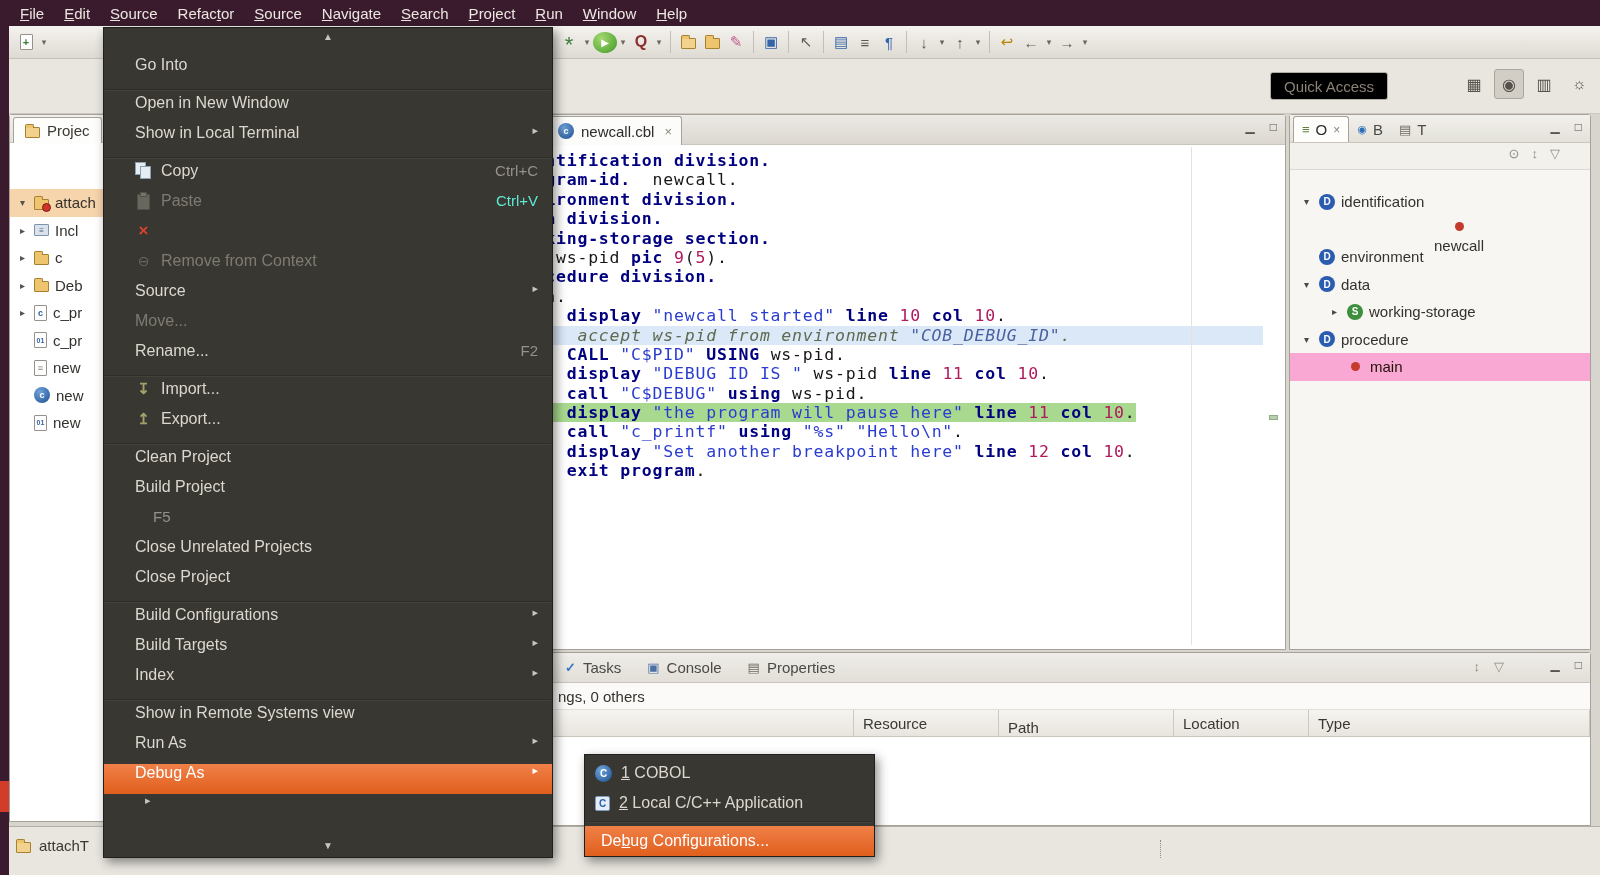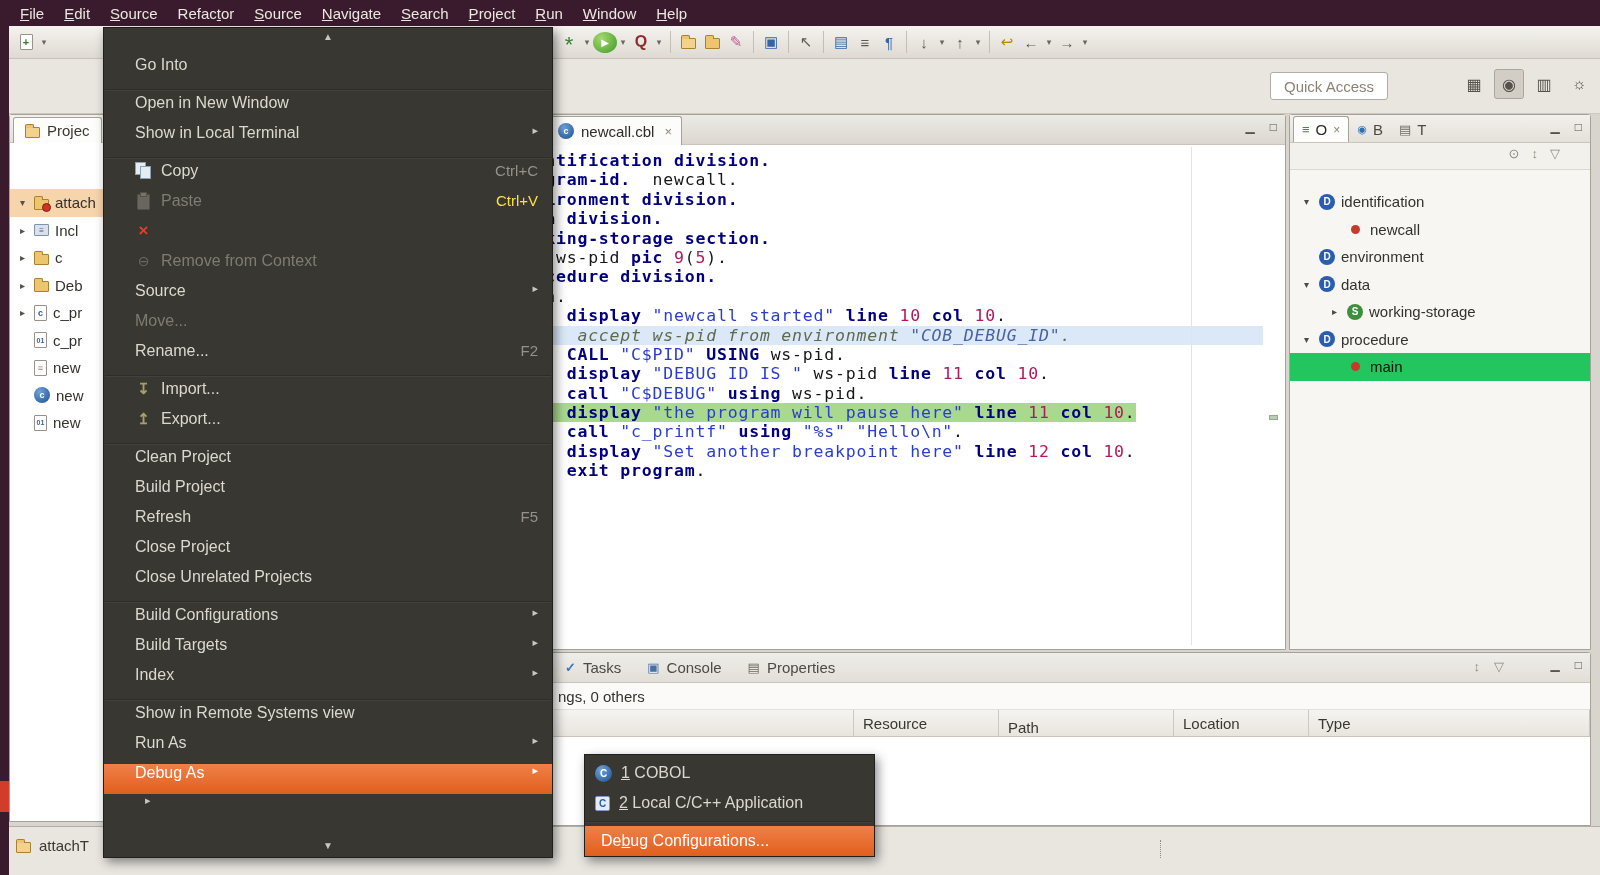--- a/index.html
+++ b/index.html
@@ -23,21 +23,21 @@
   .tbtn{min-width:24px;height:26px;display:inline-flex;align-items:center;justify-content:center;font-size:15px;color:#5d5a54;border-radius:3px}
   .tbdd{min-width:12px;font-size:9px;color:#6b6760}
   .tbsep{width:1px;height:22px;background:#c3bfb7;margin:0 5px;display:inline-block}
   .tb-star{color:#3e7d3a;font-size:22px;line-height:10px;padding-top:6px}
   .tb-run{width:21px;height:21px;border-radius:50%;background:radial-gradient(circle at 35% 30%,#a5d86e,#3f9a28);color:#fff;font-size:10px}
   .tb-q{color:#8a2f2f;font-weight:bold;font-size:16px}
   .tb-pink{color:#c05a8e}
   .tb-blue{color:#3565a8}
   .tb-gold{color:#b8860b}
   .toolbar2{left:9px;top:59px;width:1591px;height:55px;background:#e9e6e0;border-bottom:1px solid #cdc9c1}
-  .quick-access{position:absolute;right:212px;top:13px;height:28px;padding:5px 13px;background:#ffffff;border:1px solid #b1ada5;border-radius:3px;color:#8b8276;font-size:15px}
+  .quick-access{position:absolute;right:212px;top:13px;height:28px;padding:5px 13px;background:#000000;border:1px solid #b1ada5;border-radius:3px;color:#8b8276;font-size:15px}
   .persp{position:absolute;right:6px;top:10px;display:flex;gap:5px;align-items:center}
   .pbtn{width:30px;height:30px;display:inline-flex;align-items:center;justify-content:center;font-size:16px;color:#55524c}
   .pbtn.pressed{background:#d2cec6;border:1px solid #aaa69e;border-radius:3px}
 
   
   .ic{display:inline-flex;align-items:center;justify-content:center;flex:none}
   .ic-folder{width:15px;height:11px;background:#eec46f;border:1px solid #a8812f;border-radius:1px;position:relative;margin-top:3px}
   .ic-folder::before{content:"";position:absolute;left:-1px;top:-4px;width:7px;height:3px;background:#eec46f;border:1px solid #a8812f;border-bottom:none;border-radius:2px 2px 0 0}
   .ic-folder.open{background:#f3d28e}
   .ic-proj::after{content:"";position:absolute;right:-3px;bottom:-3px;width:7px;height:7px;border-radius:50%;background:#cd3529;border:1px solid #7e1d14}
@@ -93,21 +93,21 @@
   .oheader{height:28px;background:linear-gradient(#f2f0ec,#e4e1da);border-bottom:1px solid #c9c5bd;position:relative;display:flex;align-items:flex-end;padding-left:3px}
   .otab{display:inline-flex;align-items:center;gap:6px;height:26px;padding:0 8px;color:#4c4a45;font-size:15px}
   .otab.sel{background:#fdfdfb;border:1px solid #a6a29a;border-bottom:none;border-radius:3px 3px 0 0;color:#2e2c28}
   .oclose{color:#8a8578;font-size:12px}
   .otools{height:27px;background:#f3f1ec;border-bottom:1px solid #ddd9d2;position:relative}
   .otool-box{position:absolute;right:30px;top:3px;display:flex;gap:12px}
   .otool{color:#8d897f;font-size:13px}
   .otree{padding-top:18px}
   .orow{height:27.5px;display:flex;align-items:center;font-size:15px;color:#34322d;gap:6px}
   .orow .exp{width:13px;text-align:center;font-size:10px;color:#4c4a44}
-  .orow.sel{background:#22c55e;color:#201107}
+  .orow.sel{background:#f9a8d4;color:#201107}
 
   
   .bottom{left:302px;top:652px;width:1289px;height:174px;background:#fff;border:1px solid #a6a29a;border-radius:3px 3px 0 0}
   .btabbar{height:30px;background:linear-gradient(#efede9,#e2dfd8);border-bottom:1px solid #c9c5bd;position:relative;display:flex;align-items:center;padding-left:252px;gap:6px}
   .btab{display:inline-flex;align-items:center;gap:7px;padding:4px 10px;font-size:15px;color:#4c4a45}
   .btool-box{position:absolute;right:86px;top:6px;display:flex;gap:14px}
   .bsummary{height:27px;display:flex;align-items:center;padding-left:255px;font-size:15px;color:#34322d;background:#fbfaf8;border-bottom:1px solid #e3e0da}
   .bheader{height:27px;display:flex;background:linear-gradient(#f6f4f0,#e8e5df);border-bottom:1px solid #c9c5bd}
   .bcol{border-right:1px solid #cdc9c2;display:flex;align-items:center;padding-left:9px;font-size:15px;color:#3a3833}
   .brow{height:25px;display:flex;align-items:center;padding-left:255px;font-size:15px;color:#3a3833}
@@ -120,21 +120,21 @@
   
   .ctxmenu{left:103px;top:27px;width:450px;height:831px;background:#383732;border:1px solid #201f1b;box-shadow:3px 4px 10px rgba(0,0,0,.45);z-index:40;padding-top:2px}
   .marrow{height:14px;text-align:center;color:#c9c6bd;font-size:10px;line-height:13px}
   .mdown{position:absolute;bottom:4px;left:0;right:0}
   .mspacer{height:12px}
   .mi{height:30px;display:flex;padding:0 14px 0 31px;font-size:16px;color:#dcd8cf}
   .mi-label{flex:1;white-space:nowrap}
   .mi-short{font-size:15px;color:#96918a;margin-left:18px}
   .mi-sub{font-size:11px;color:#c9c6bd;margin-left:10px}
   .mi.disabled .mi-label{color:#7f7b72}
-  .mi.disabled .mi-short{color:#fde047}
+  .mi.disabled .mi-short{color:#5eead4}
   .mi.disabled .gi{opacity:.5}
   .mi.sel{background:linear-gradient(#f08048,#e05f1d)}
   .mi.sel .mi-label,.mi.sel .mi-sub{color:#fff}
   .msep{height:8px;margin:0 1px;position:relative}
   .msep::after{content:"";position:absolute;left:0;right:0;top:3px;height:1px;background:#2e2d29;box-shadow:0 1px 0 #43413c}
   .gi{width:17px;height:18px;margin-right:9px;display:inline-flex;align-items:center;justify-content:center;font-size:14px;position:relative;flex:none}
   .gi-copy::before,.gi-copy::after{content:"";position:absolute;width:9px;height:11px;background:#e6edf2;border:1px solid #8ba0b0}
   .gi-copy::before{left:0;top:0}
   .gi-copy::after{left:5px;top:4px}
   .gi-paste::before{content:"";position:absolute;left:2px;top:2px;width:11px;height:14px;background:#9b968c;border:1px solid #6e695f;border-radius:1px}
@@ -340,21 +340,21 @@
         <span class="otool">↕</span>
         <span class="otool">▽</span>
       </div>
   </div>
   <div class="otree">
       <div class="orow" style="padding-left: 10px;">
         <span class="exp">▾</span>
         <span class="ic ic-div">D</span>
         <span class="olabel">identification</span>
       </div>
-      <div class="orow" style="padding-left: 38px;">
+      <div class="orow" style="padding-left: 38px; flex-direction: column;">
         <span class="exp"></span>
         <span class="ic ic-par"></span>
         <span class="olabel">newcall</span>
       </div>
       <div class="orow" style="padding-left: 10px;">
         <span class="exp"></span>
         <span class="ic ic-div">D</span>
         <span class="olabel">environment</span>
       </div>
       <div class="orow" style="padding-left: 10px;">
@@ -484,28 +484,27 @@
       <span class="mi-label">Export...</span>
     </div>
     <div class="msep"></div>
     <div class="mi">
       <span class="mi-label">Clean Project</span>
     </div>
     <div class="mi">
       <span class="mi-label">Build Project</span>
     </div>
     <div class="mi">
-      <span class="mi-label">Refresh</span>
       <span class="mi-short">F5</span>
     </div>
     <div class="mi">
+      <span class="mi-label">Close Unrelated Projects</span>
+    </div>
+    <div class="mi">
       <span class="mi-label">Close Project</span>
-    </div>
-    <div class="mi">
-      <span class="mi-label">Close Unrelated Projects</span>
     </div>
     <div class="msep"></div>
     <div class="mi">
       <span class="mi-label">Build Configurations</span>
       <span class="mi-sub">▸</span>
     </div>
     <div class="mi">
       <span class="mi-label">Build Targets</span>
       <span class="mi-sub">▸</span>
     </div>

